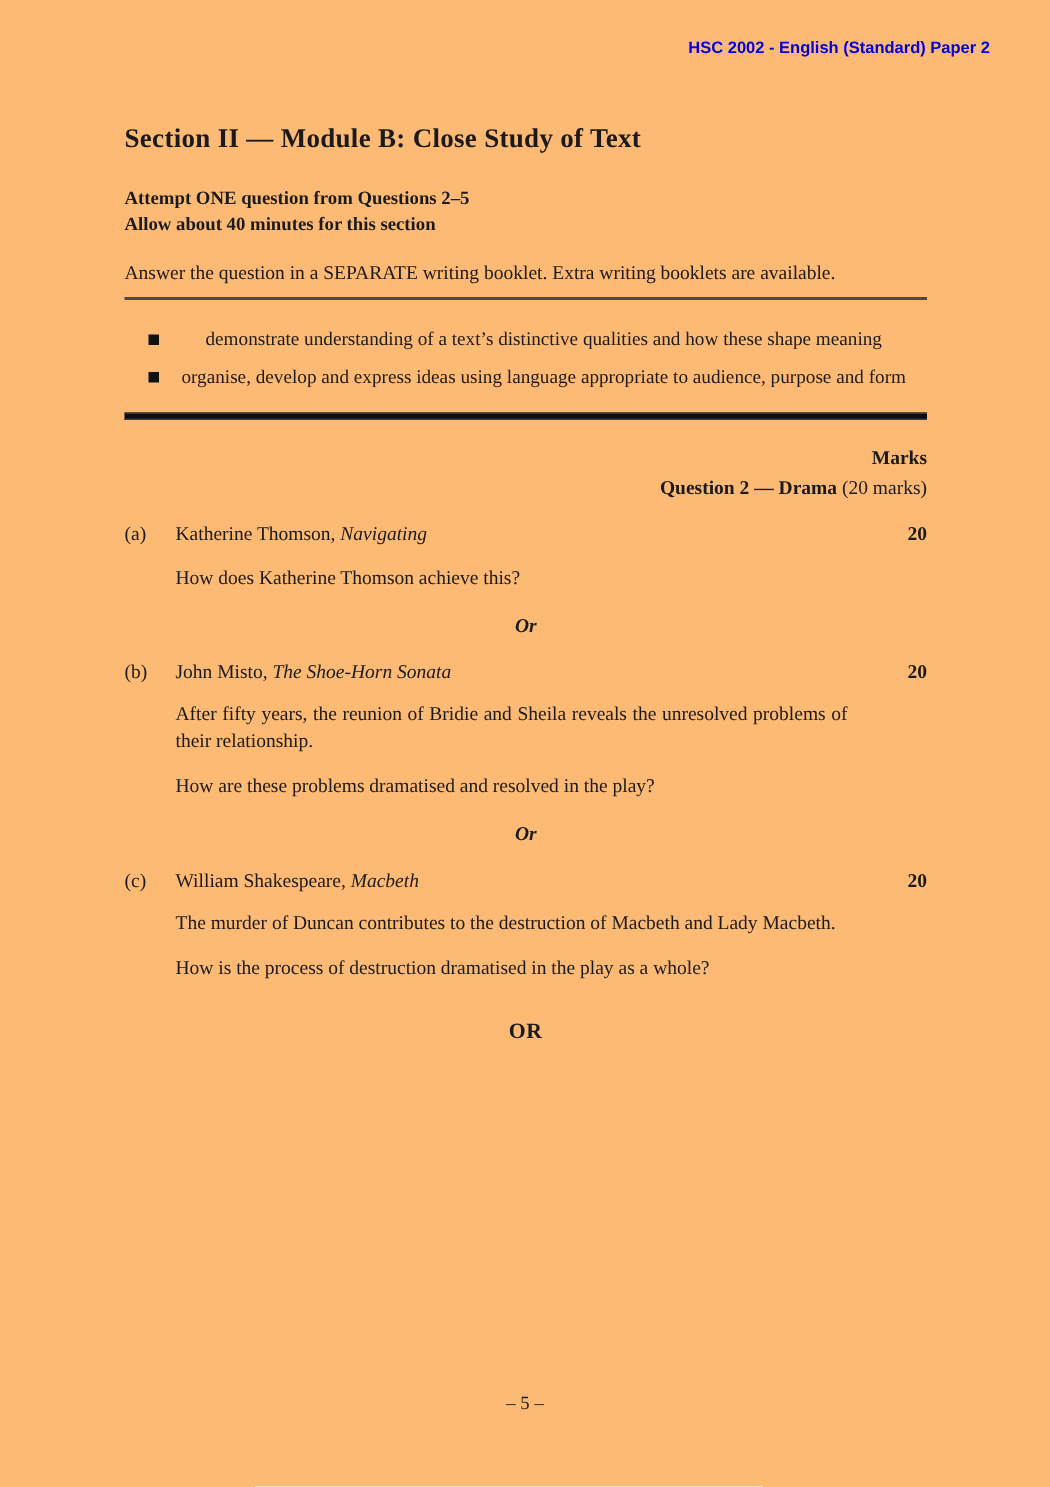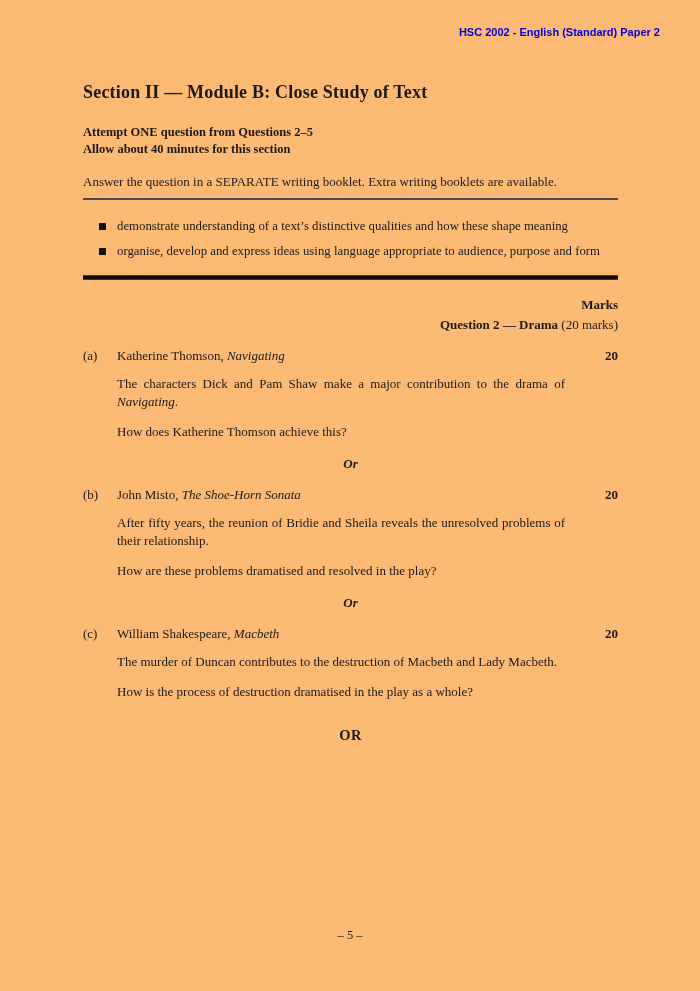--- a/index.html
+++ b/index.html
@@ -52,20 +52,21 @@
     padding: 10px 10px 6px 14px;
     font-size: 12.8px;
   }
   .assessment-intro {
     margin: 0;
   }
   .bullet-row {
     display: flex;
     margin-top: 7px;
     line-height: 18px;
+    text-align: center;
   }
   .bullet-square {
     flex: 0 0 auto;
     width: 7px;
     height: 7px;
     margin: 6px 11px 0 2px;
     background: #111111;
   }
   .bullet-text {
     flex: 1 1 auto;
@@ -175,21 +176,20 @@
 
     <div class="question-title">
       <span class="qt-bold">Question 2 — Drama</span><span> (20 marks)</span>
     </div>
 
     <div class="part-header">
       <span class="part-label">(a)</span>
       <span class="part-title"><span>Katherine Thomson, </span><span class="italic">Navigating</span></span>
       <span class="part-marks">20</span>
     </div>
-    <p class="part-statement"><span>The characters Dick and Pam Shaw make a major contribution to the drama of </span><span class="italic">Navigating</span><span>.</span></p>
     <p class="part-question">How does Katherine Thomson achieve this?</p>
     <div class="or-sep">Or</div>
 
     <div class="part-header">
       <span class="part-label">(b)</span>
       <span class="part-title"><span>John Misto, </span><span class="italic">The Shoe-Horn Sonata</span></span>
       <span class="part-marks">20</span>
     </div>
     <p class="part-statement"><span>After fifty years, the reunion of Bridie and Sheila reveals the unresolved problems of their relationship.</span><span class="italic"></span><span></span></p>
     <p class="part-question">How are these problems dramatised and resolved in the play?</p>

